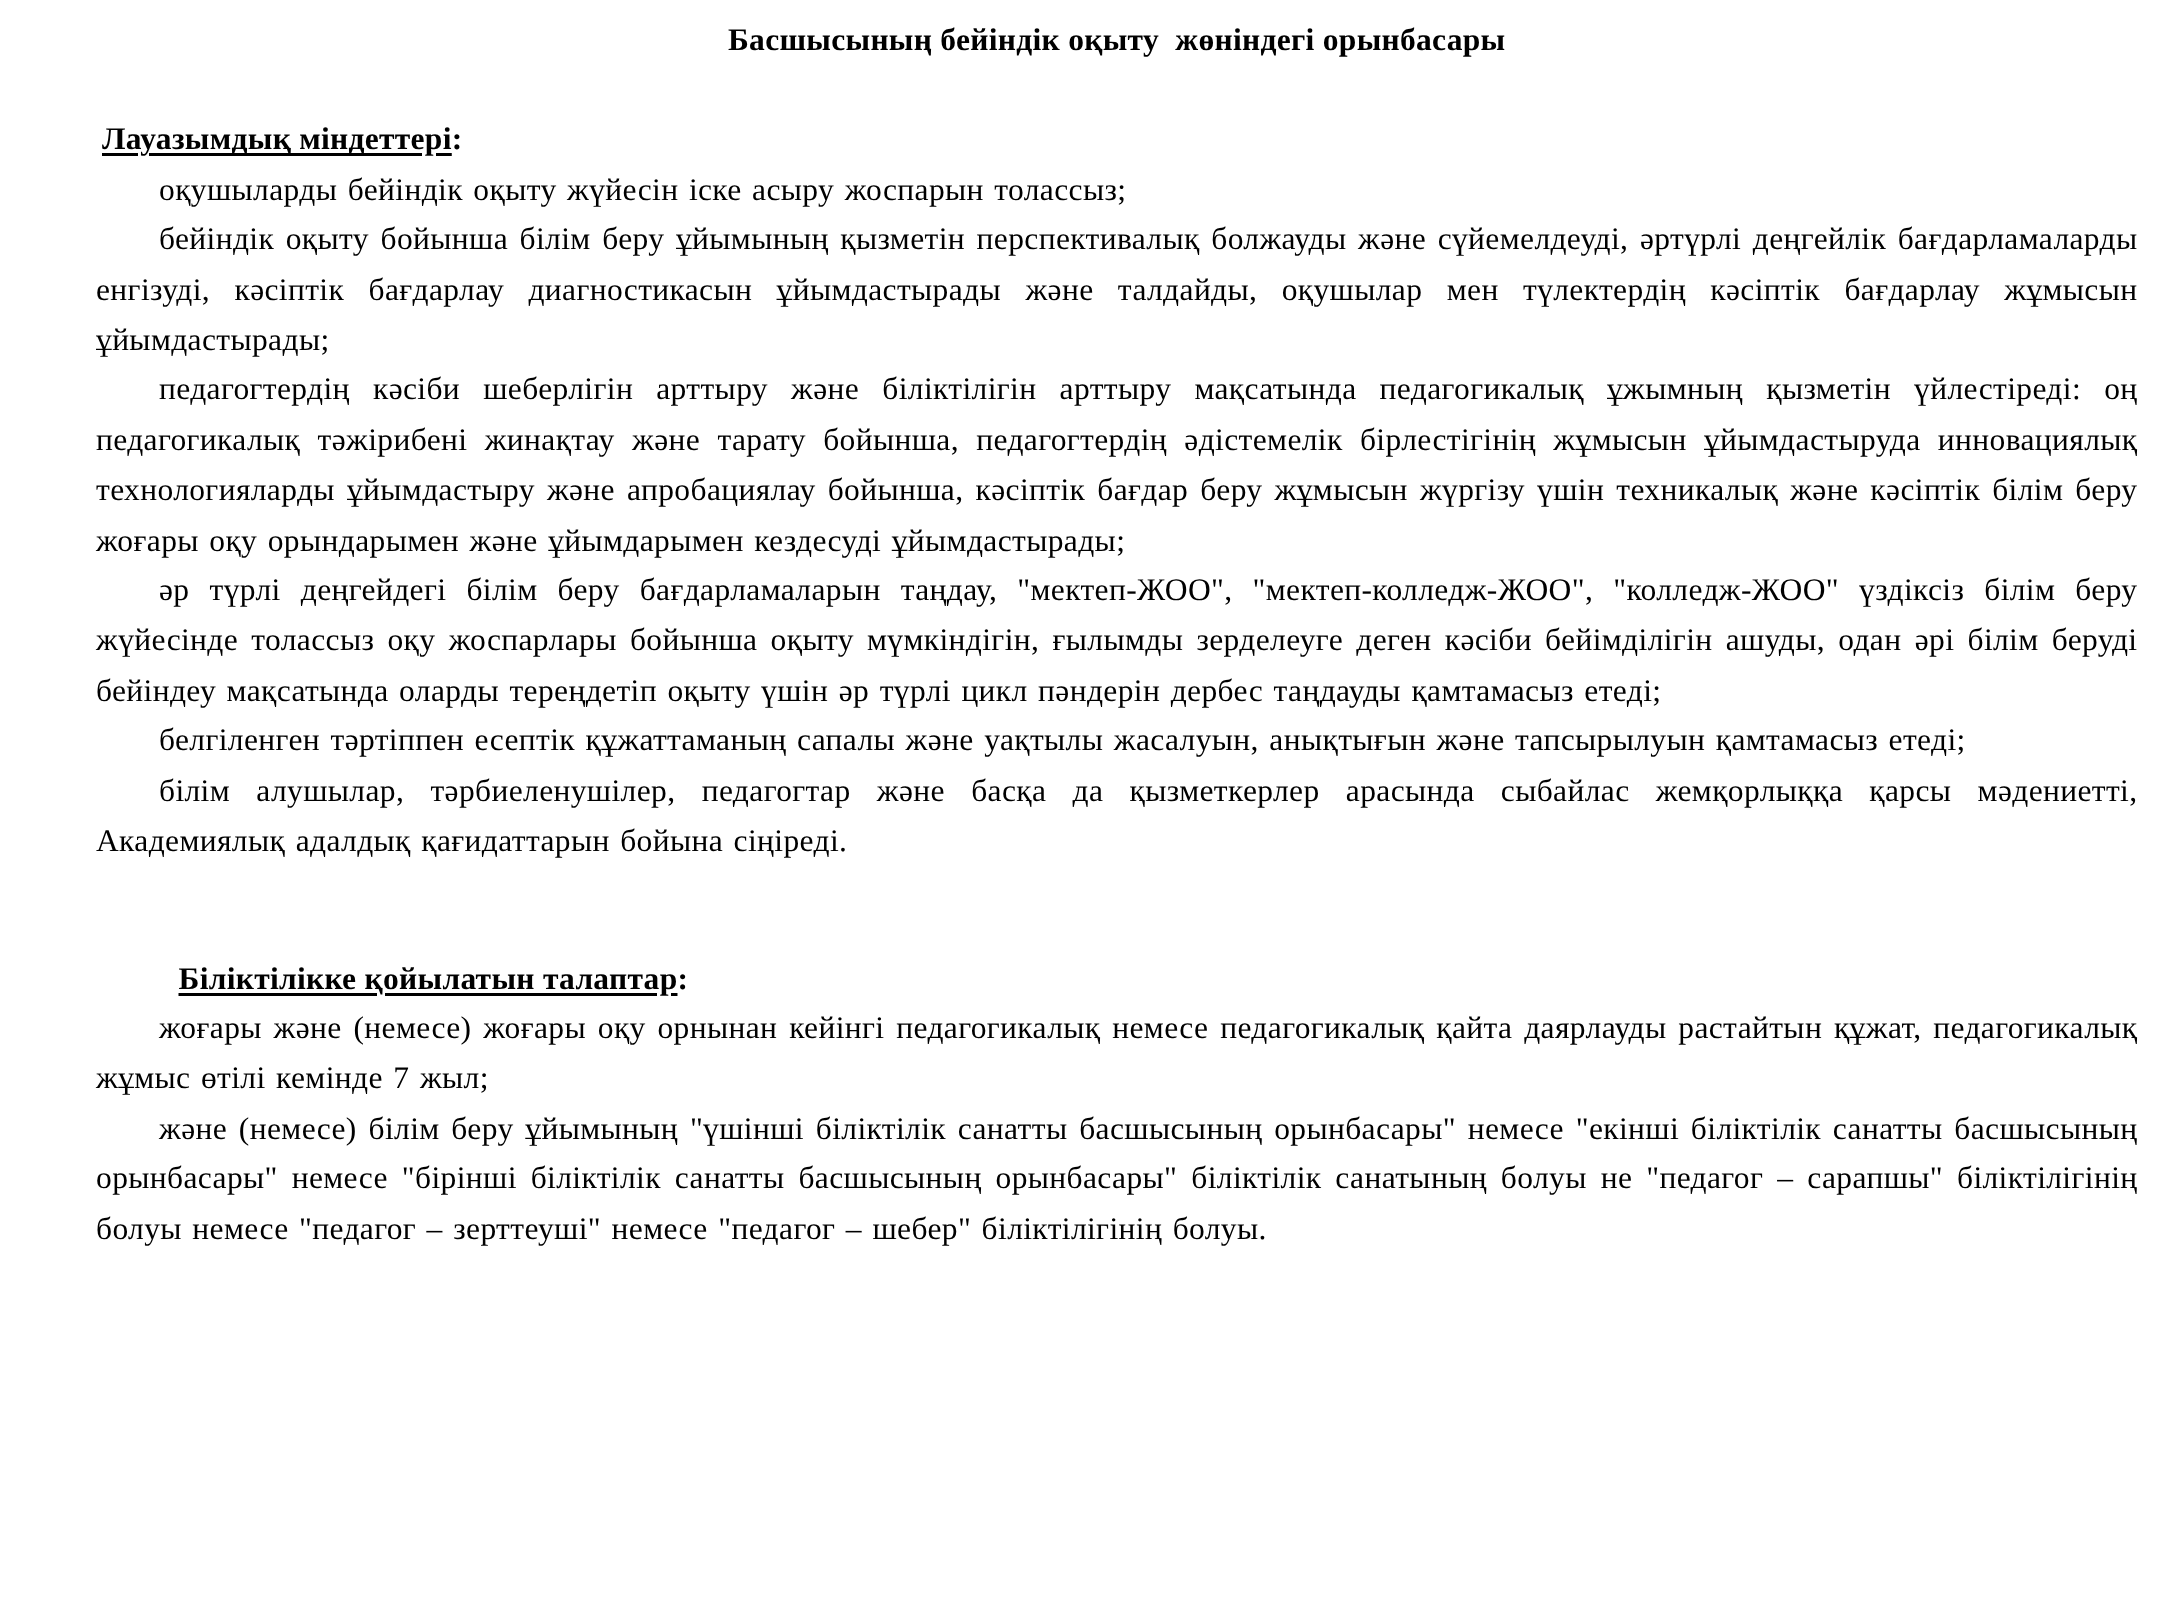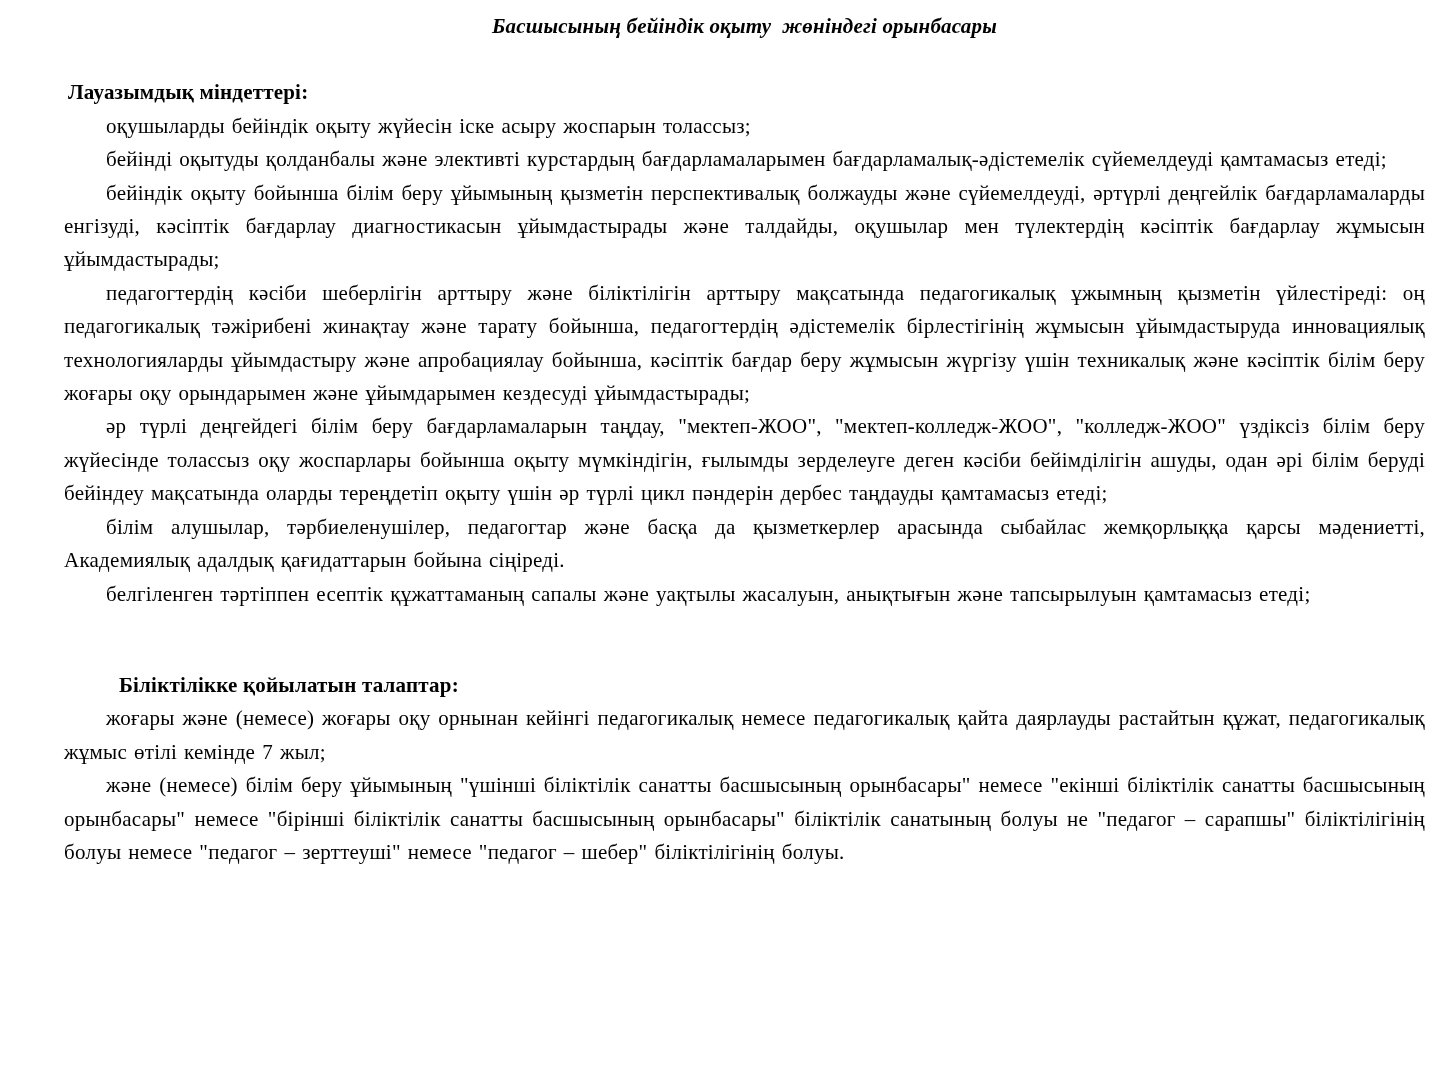--- a/index.html
+++ b/index.html
@@ -21,29 +21,29 @@
     padding: 10px 15px 0 64px;
     overflow: hidden;
   }
   .title {
     font-size: 21px;
     font-weight: bold;
     text-align: center;
     margin: 0;
     white-space: pre-wrap;
     letter-spacing: 0.2px;
-    font-style: italic;
   }
   .heading {
     font-size: 21px;
     font-weight: bold;
     margin: 0;
     letter-spacing: 0.2px;
   }
   .heading .u {
+    text-decoration: underline;
     text-decoration-thickness: 2px;
     text-underline-offset: 3px;
   }
   .heading-duties {
     margin-top: 33px;
     text-indent: 4px;
   }
   .heading-qualifications {
     margin-top: 58px;
     text-indent: 55px;
@@ -61,26 +61,25 @@
 <body>
 
 <div class="page">
 
   <h1 class="title">Басшысының бейіндік оқыту  жөніндегі орынбасары</h1>
 
   <section>
     <h2 class="heading heading-duties"><span class="u">Лауазымдық міндеттері</span><span>:</span></h2>
 
     <p class="para">оқушыларды бейіндік оқыту жүйесін іске асыру жоспарын толассыз;</p>
-    <p class="para">бейінді оқытуды қолданбалы және элективті курстардың бағдарламаларымен бағдарламалық-әдістемелік сүйемелдеуді қамтамасыз етеді;</p>
     <p class="para">бейіндік оқыту бойынша білім беру ұйымының қызметін перспективалық болжауды және сүйемелдеуді, әртүрлі деңгейлік бағдарламаларды енгізуді, кәсіптік бағдарлау диагностикасын ұйымдастырады және талдайды, оқушылар мен түлектердің кәсіптік бағдарлау жұмысын ұйымдастырады;</p>
     <p class="para">педагогтердің кәсіби шеберлігін арттыру және біліктілігін арттыру мақсатында педагогикалық ұжымның қызметін үйлестіреді: оң педагогикалық тәжірибені жинақтау және тарату бойынша, педагогтердің әдістемелік бірлестігінің жұмысын ұйымдастыруда инновациялық технологияларды ұйымдастыру және апробациялау бойынша, кәсіптік бағдар беру жұмысын жүргізу үшін техникалық және кәсіптік білім беру жоғары оқу орындарымен және ұйымдарымен кездесуді ұйымдастырады;</p>
     <p class="para">әр түрлі деңгейдегі білім беру бағдарламаларын таңдау, "мектеп-ЖОО", "мектеп-колледж-ЖОО", "колледж-ЖОО" үздіксіз білім беру жүйесінде толассыз оқу жоспарлары бойынша оқыту мүмкіндігін, ғылымды зерделеуге деген кәсіби бейімділігін ашуды, одан әрі білім беруді бейіндеу мақсатында оларды тереңдетіп оқыту үшін әр түрлі цикл пәндерін дербес таңдауды қамтамасыз етеді;</p>
+    <p class="para">белгіленген тәртіппен есептік құжаттаманың сапалы және уақтылы жасалуын, анықтығын және тапсырылуын қамтамасыз етеді;</p>
     <p class="para">білім алушылар, тәрбиеленушілер, педагогтар және басқа да қызметкерлер арасында сыбайлас жемқорлыққа қарсы мәдениетті, Академиялық адалдық қағидаттарын бойына сіңіреді.</p>
-    <p class="para">белгіленген тәртіппен есептік құжаттаманың сапалы және уақтылы жасалуын, анықтығын және тапсырылуын қамтамасыз етеді;</p>
   </section>
 
   <section>
     <h2 class="heading heading-qualifications"><span class="u">Біліктілікке қойылатын талаптар</span><span>:</span></h2>
 
     <p class="para">жоғары және (немесе) жоғары оқу орнынан кейінгі педагогикалық немесе педагогикалық қайта даярлауды растайтын құжат, педагогикалық жұмыс өтілі кемінде 7 жыл;</p>
     <p class="para">және (немесе) білім беру ұйымының "үшінші біліктілік санатты басшысының орынбасары" немесе "екінші біліктілік санатты басшысының орынбасары" немесе "бірінші біліктілік санатты басшысының орынбасары" біліктілік санатының болуы не "педагог – сарапшы" біліктілігінің болуы немесе "педагог – зерттеуші" немесе "педагог – шебер" біліктілігінің болуы.</p>
   </section>
 
 </div>

